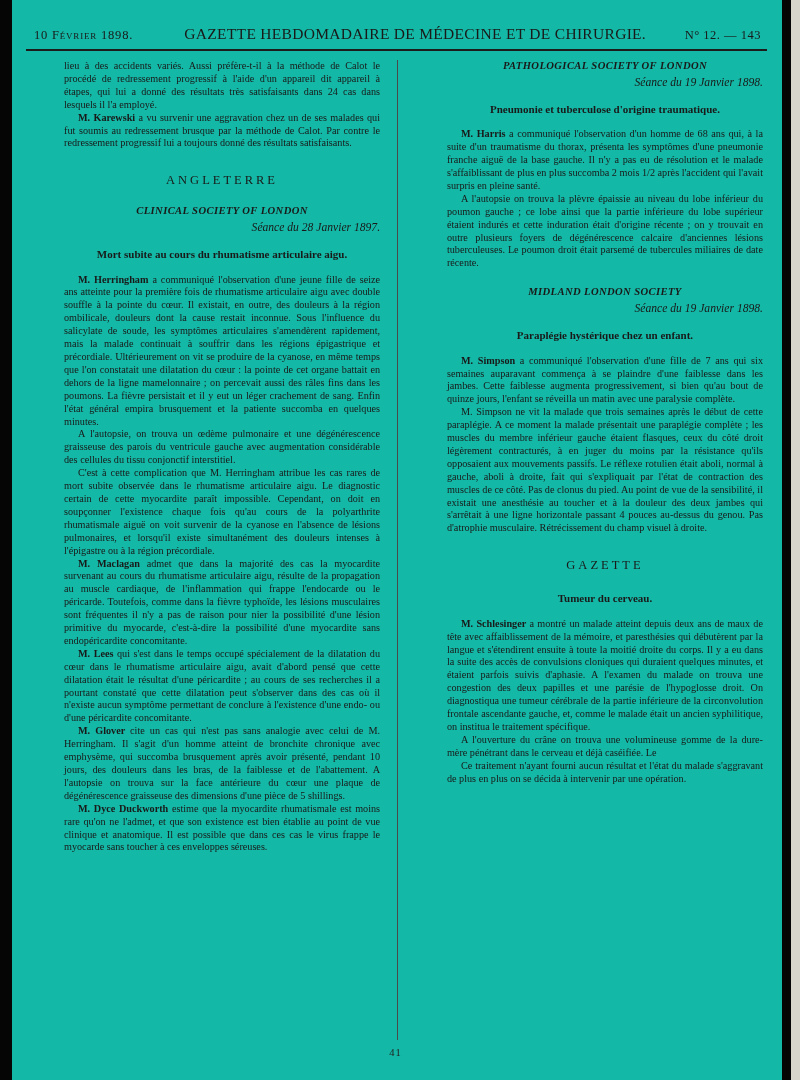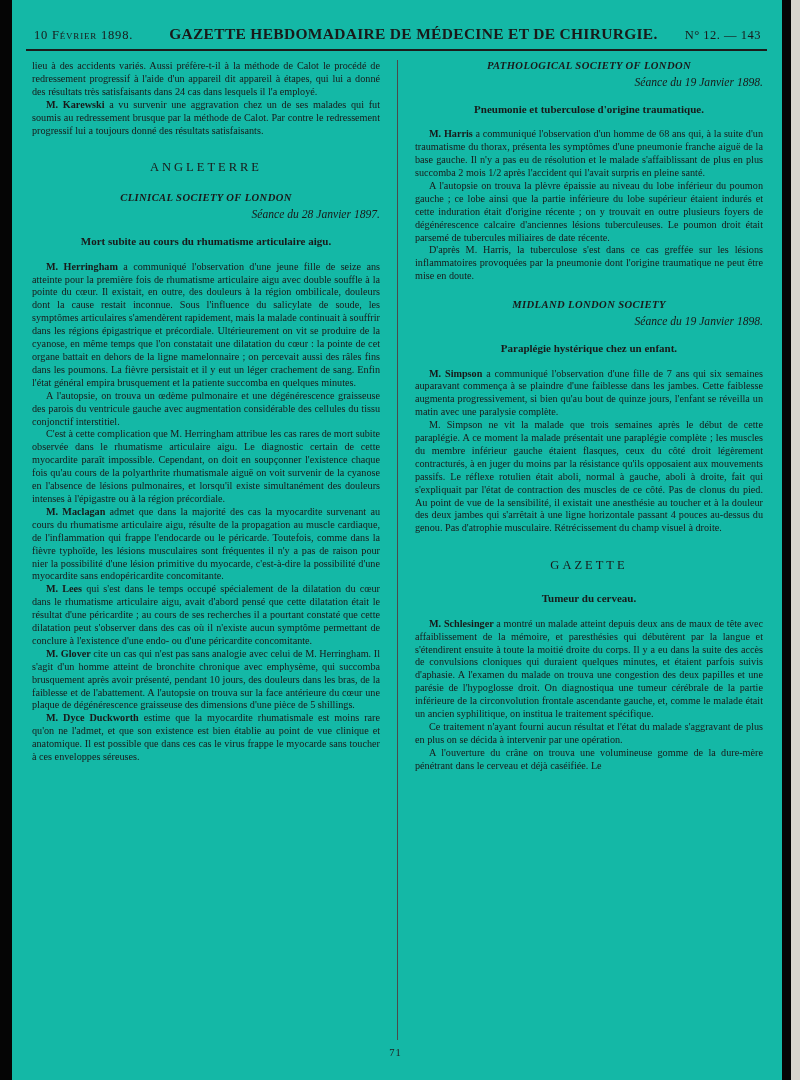--- a/index.html
+++ b/index.html
@@ -4,25 +4,25 @@
 <style>
   * { margin:0; padding:0; box-sizing:border-box; }
   html,body { width:800px; height:1080px; }
   body { background:#d8d5cd; font-family:"Liberation Serif","DejaVu Serif",serif; }
   .page { position:relative; width:791px; height:1080px; background:#14b8a6; color:#191919; overflow:hidden; }
   .scan-edge { position:absolute; top:0; bottom:0; background:#050505; }
   .scan-edge.left { left:0; width:12px; }
   .scan-edge.right { right:0; width:9px; }
   .masthead { position:absolute; top:25px; left:34px; right:30px; display:flex; align-items:baseline; }
   .mast-date { width:170px; font-variant:small-caps; font-size:12.5px; letter-spacing:0.8px; }
-  .mast-title { flex:1; font-weight:bold; font-size:15.5px; letter-spacing:0.3px; white-space:nowrap; }
+  .mast-title { flex:1; font-weight:normal; font-size:15.5px; letter-spacing:0.3px; white-space:nowrap; }
   .mast-issue { width:130px; text-align:right; font-size:12.5px; letter-spacing:0.5px; }
   .head-rule { position:absolute; top:49px; left:26px; right:24px; height:2px; background:#1c1c1c; }
   .columns { position:absolute; top:60px; left:32px; right:28px; bottom:40px; display:flex; }
-  .col { width:352px; font-size:10.2px; line-height:12.9px; text-align:justify; }
+  .col { width:352px; font-size:10.2px; line-height:12.9px; text-align:justify;margin-left:32px; }
   .col-divider { width:1px; background:#4a4a4a; margin:0 17px; }
   .col > :first-child { margin-top:0 !important; }
   .para { text-indent:14px; }
   .para.noindent { text-indent:0; }
   .para b { font-weight:bold; }
   .country { text-align:center; text-indent:0; font-size:12.5px; letter-spacing:3px; margin:24px 0 18px; }
   .society { text-align:center; text-indent:0; font-weight:bold; font-style:italic; font-size:10.6px; letter-spacing:0.4px; margin:16px 0 3px; }
   .seance { text-align:right; text-indent:0; font-style:italic; font-size:11.6px; margin:4px 0 11px; }
   .title { text-align:center; text-indent:0; font-weight:bold; font-size:11px; line-height:16.5px; margin:2px 16px 11px; }
   .pagefoot { position:absolute; bottom:22px; left:0; right:0; text-align:center; font-size:10.5px; letter-spacing:1px; color:#222; }
@@ -57,30 +57,29 @@
         <p class="para"><b>M. Glover </b>cite un cas qui n'est pas sans analogie avec celui de M. Herringham. Il s'agit d'un homme atteint de bronchite chronique avec emphysème, qui succomba brusquement après avoir présenté, pendant 10 jours, des douleurs dans les bras, de la faiblesse et de l'abattement. A l'autopsie on trouva sur la face antérieure du cœur une plaque de dégénérescence graisseuse des dimensions d'une pièce de 5 shillings.</p>
         <p class="para"><b>M. Dyce Duckworth </b>estime que la myocardite rhumatismale est moins rare qu'on ne l'admet, et que son existence est bien établie au point de vue clinique et anatomique. Il est possible que dans ces cas le virus frappe le myocarde sans toucher à ces enveloppes séreuses.</p>
       </div>
     <div class="col-divider"></div>
     <div class="col" id="col-right">
         <div class="society">PATHOLOGICAL SOCIETY OF LONDON</div>
         <div class="seance">Séance du 19 Janvier 1898.</div>
         <div class="title">Pneumonie et tuberculose d'origine traumatique.</div>
         <p class="para"><b>M. Harris </b>a communiqué l'observation d'un homme de 68 ans qui, à la suite d'un traumatisme du thorax, présenta les symptômes d'une pneumonie franche aiguë de la base gauche. Il n'y a pas eu de résolution et le malade s'affaiblissant de plus en plus succomba 2 mois 1/2 après l'accident qui l'avait surpris en pleine santé.</p>
         <p class="para">A l'autopsie on trouva la plèvre épaissie au niveau du lobe inférieur du poumon gauche ; ce lobe ainsi que la partie inférieure du lobe supérieur étaient indurés et cette induration était d'origine récente ; on y trouvait en outre plusieurs foyers de dégénérescence calcaire d'anciennes lésions tuberculeuses. Le poumon droit était parsemé de tubercules miliaires de date récente.</p>
-        <p class="para">D'après M. Harris, la tuberculose s'est dans ce cas greffée sur les lésions inflammatoires provoquées par la pneumonie dont l'origine traumatique ne peut être mise en doute.</p>
         <div class="society">MIDLAND LONDON SOCIETY</div>
         <div class="seance">Séance du 19 Janvier 1898.</div>
         <div class="title">Paraplégie hystérique chez un enfant.</div>
         <p class="para"><b>M. Simpson </b>a communiqué l'observation d'une fille de 7 ans qui six semaines auparavant commença à se plaindre d'une faiblesse dans les jambes. Cette faiblesse augmenta progressivement, si bien qu'au bout de quinze jours, l'enfant se réveilla un matin avec une paralysie complète.</p>
         <p class="para">M. Simpson ne vit la malade que trois semaines après le début de cette paraplégie. A ce moment la malade présentait une paraplégie complète ; les muscles du membre inférieur gauche étaient flasques, ceux du côté droit légèrement contracturés, à en juger du moins par la résistance qu'ils opposaient aux mouvements passifs. Le réflexe rotulien était aboli, normal à gauche, aboli à droite, fait qui s'expliquait par l'état de contraction des muscles de ce côté. Pas de clonus du pied. Au point de vue de la sensibilité, il existait une anesthésie au toucher et à la douleur des deux jambes qui s'arrêtait à une ligne horizontale passant 4 pouces au-dessus du genou. Pas d'atrophie musculaire. Rétrécissement du champ visuel à droite.</p>
         <div class="country">GAZETTE</div>
         <div class="title">Tumeur du cerveau.</div>
         <p class="para"><b>M. Schlesinger </b>a montré un malade atteint depuis deux ans de maux de tête avec affaiblissement de la mémoire, et paresthésies qui débutèrent par la langue et s'étendirent ensuite à toute la moitié droite du corps. Il y a eu dans la suite des accès de convulsions cloniques qui duraient quelques minutes, et étaient parfois suivis d'aphasie. A l'examen du malade on trouva une congestion des deux papilles et une parésie de l'hypoglosse droit. On diagnostiqua une tumeur cérébrale de la partie inférieure de la circonvolution frontale ascendante gauche, et, comme le malade était un ancien syphilitique, on institua le traitement spécifique.</p>
+        <p class="para">A l'ouverture du crâne on trouva une volumineuse gomme de la dure-mère pénétrant dans le cerveau et déjà caséifiée. Le</p>
         <p class="para">Ce traitement n'ayant fourni aucun résultat et l'état du malade s'aggravant de plus en plus on se décida à intervenir par une opération.</p>
-        <p class="para">A l'ouverture du crâne on trouva une volumineuse gomme de la dure-mère pénétrant dans le cerveau et déjà caséifiée. Le</p>
       </div>
   </div>
 
   <div class="pagefoot">
-    <span>71</span>
+    <span>41</span>
   </div>
 </div>
 
 </body></html>

